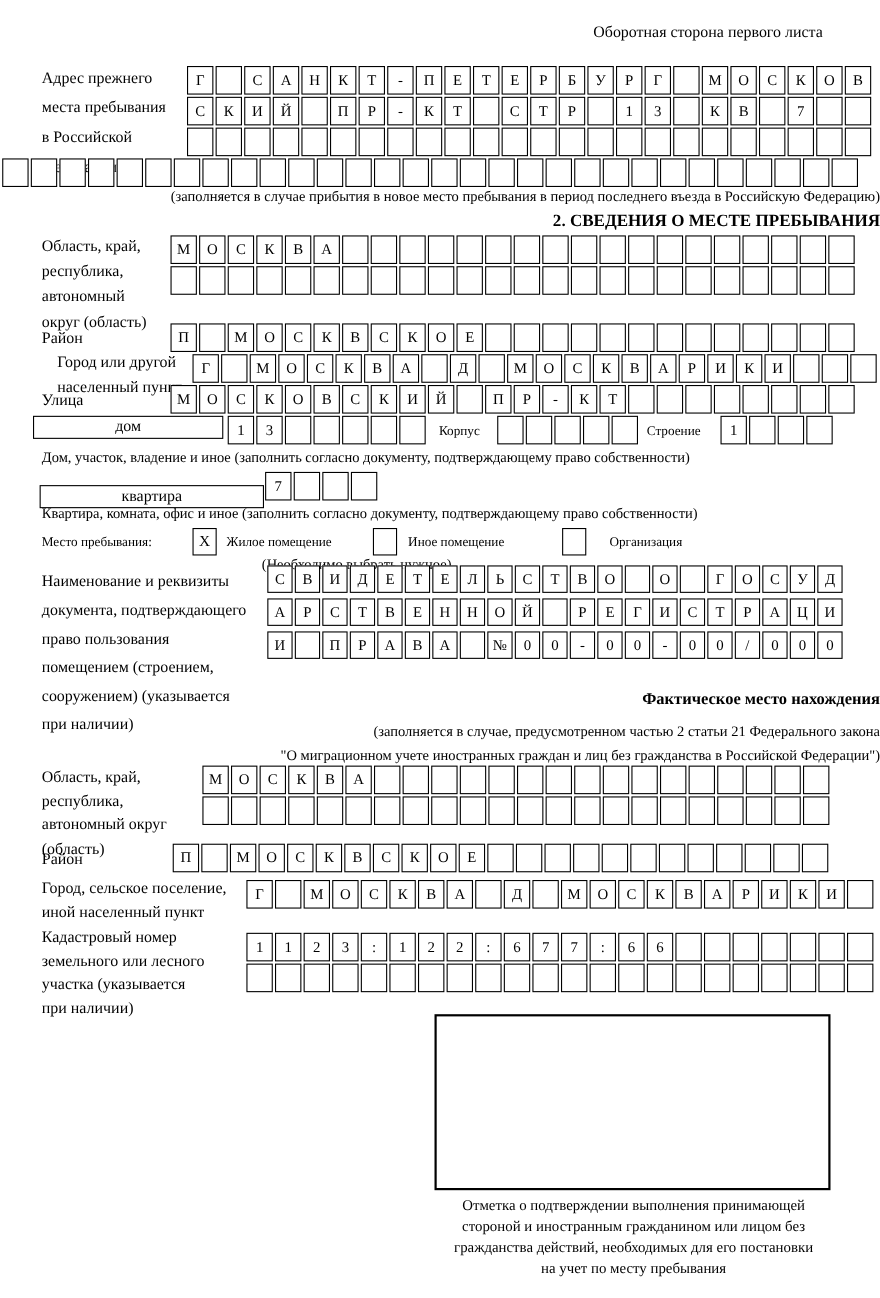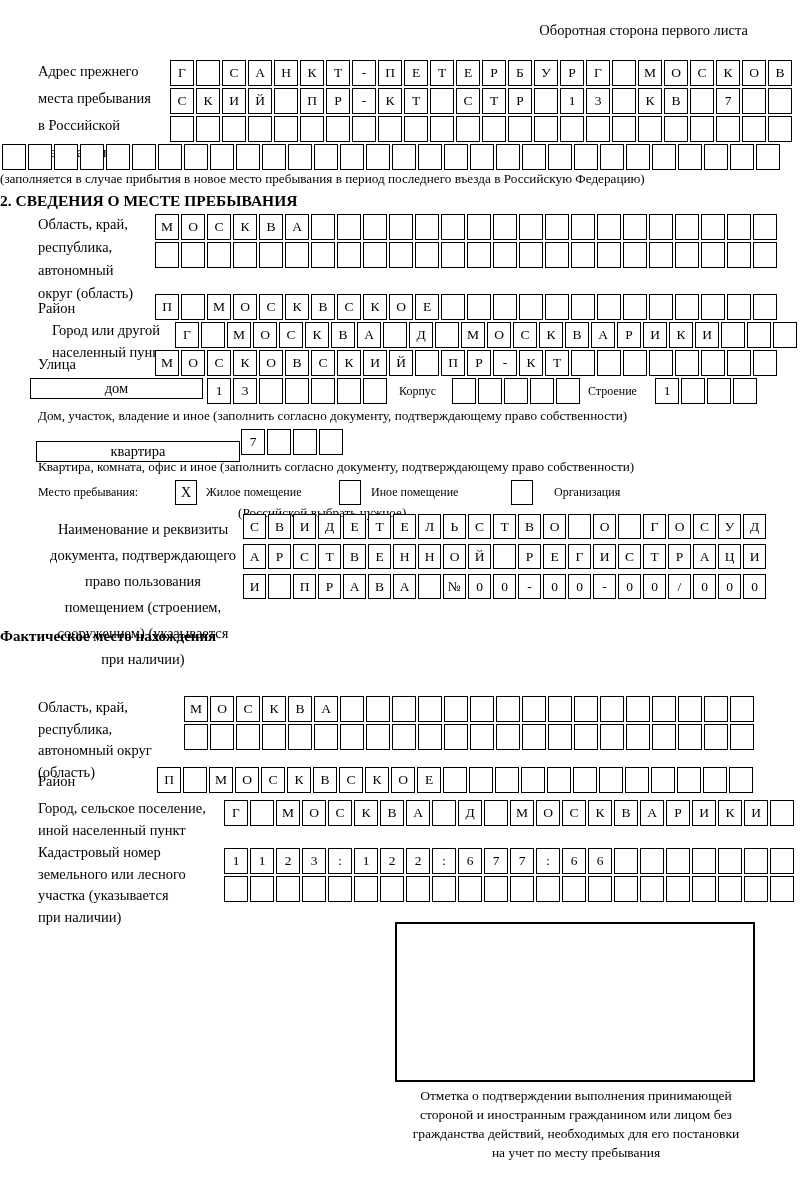--- a/index.html
+++ b/index.html
@@ -4,24 +4,24 @@
 <style>
   html,body { margin:0; padding:0; background:#fff; }
   .page {
     position:relative; width:800px; height:1180px; background:#ffffff;
     font-family:"Liberation Serif","DejaVu Serif",serif; color:#000;
     overflow:hidden;
   }
   .abs { position:absolute; }
   .label { font-size:14.5px; line-height:23px; white-space:pre-line; }
   .lh27 { line-height:27px; }
-  .lh26 { line-height:26px;text-align:center; }
+  .lh26 { line-height:26px; }
   .lh215 { line-height:21.5px; }
   .note { font-size:13.2px; white-space:pre-line; }
-  .center { left:0; width:800px; text-align:left; }
+  .center { left:0; width:800px; text-align:right; }
   .heading { font-weight:bold; font-size:15.5px; }
   .cells { display:flex; gap:2px; }
   .cell {
     width:24px; height:26px; box-sizing:border-box; border:1.6px solid #000;
     display:flex; align-items:center; justify-content:center;
     font-size:13.5px; background:#fff; flex:0 0 auto;
   }
   .c23 .cell { width:23px; height:25px; }
   .widebox {
     box-sizing:border-box; border:1.6px solid #000; height:21px; background:#fff;
@@ -344,21 +344,21 @@
     <div class="abs inline-label" style="left:38px; top:0; line-height:25px;">Место пребывания:</div>
     <div class="abs cb" style="left:175px; top:0;">X</div>
     <div class="abs inline-label" style="left:206px; top:0; line-height:25px;">Жилое помещение</div>
     <div class="abs cb" style="left:339px; top:0;"></div>
     <div class="abs inline-label" style="left:371px; top:0; line-height:25px;">Иное помещение</div>
     <div class="abs cb" style="left:511px; top:0;"></div>
     <div class="abs inline-label" style="left:554px; top:0; line-height:25px;">Организация</div>
   </div>
 
   <div class="abs note" style="left:38px; top:459px;">Квартира, комната, офис и иное (заполнить согласно документу, подтверждающему право собственности)</div>
-  <div class="abs note" style="left:238px; top:505px;">(Российской выбрать нужное)</div>
+  <div class="abs note" style="left:238px; top:505px;">(Необходимо выбрать нужное)</div>
 
   <div class="abs label lh26" style="left:38px; top:516px; width:210px;">Наименование и реквизиты
 документа, подтверждающего
 право пользования
 помещением (строением,
 сооружением) (указывается
 при наличии)</div>
   <div class="abs cells c23" style="left:243px; top:514px;">
       <span class="cell">С</span>
       <span class="cell">В</span>
@@ -423,20 +423,22 @@
       <span class="cell">-</span>
       <span class="cell">0</span>
       <span class="cell">0</span>
       <span class="cell">/</span>
       <span class="cell">0</span>
       <span class="cell">0</span>
       <span class="cell">0</span>
     </div>
 
   <div class="abs heading center" style="top:628px; font-size:15px;">Фактическое место нахождения</div>
+  <div class="abs note center" style="top:654px; line-height:22px;">(заполняется в случае, предусмотренном частью 2 статьи 21 Федерального закона
+"О миграционном учете иностранных граждан и лиц без гражданства в Российской Федерации")</div>
 
   <div class="abs label lh215" style="left:38px; top:697px; width:160px;">Область, край,
 республика,
 автономный округ
 (область)</div>
   <div class="abs cells" style="left:184px; top:696px;">
       <span class="cell">М</span>
       <span class="cell">О</span>
       <span class="cell">С</span>
       <span class="cell">К</span>

